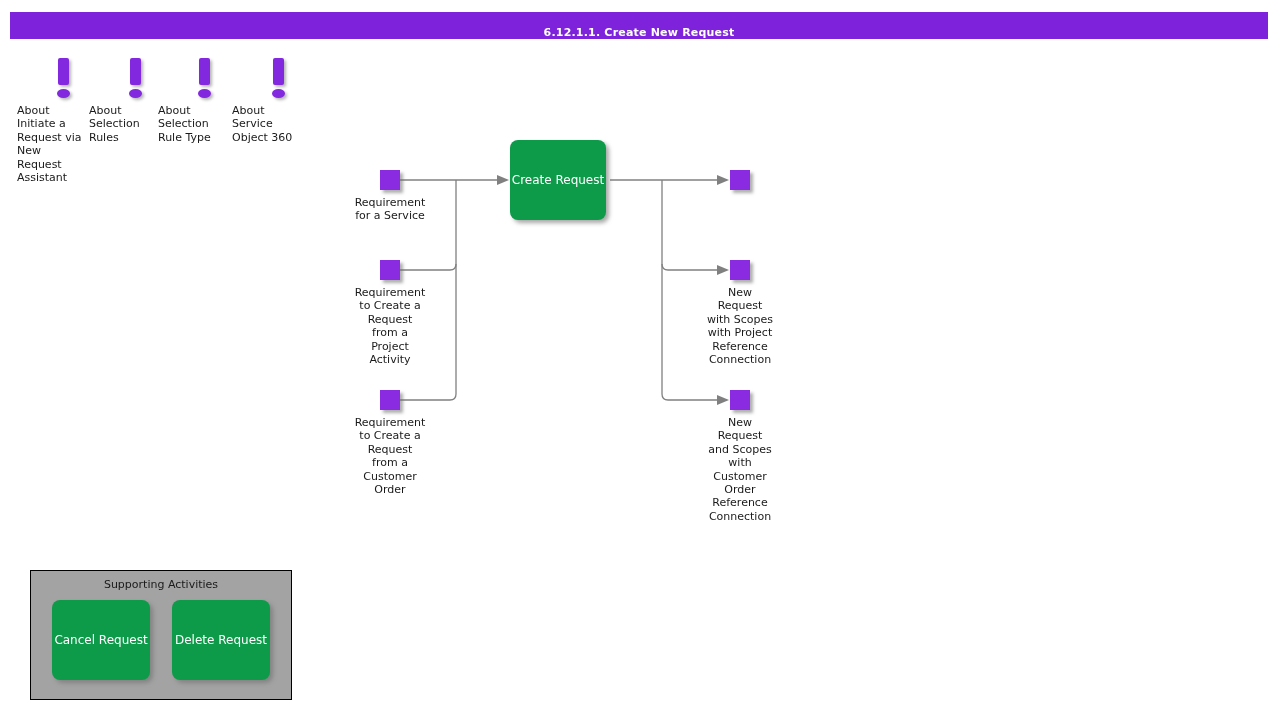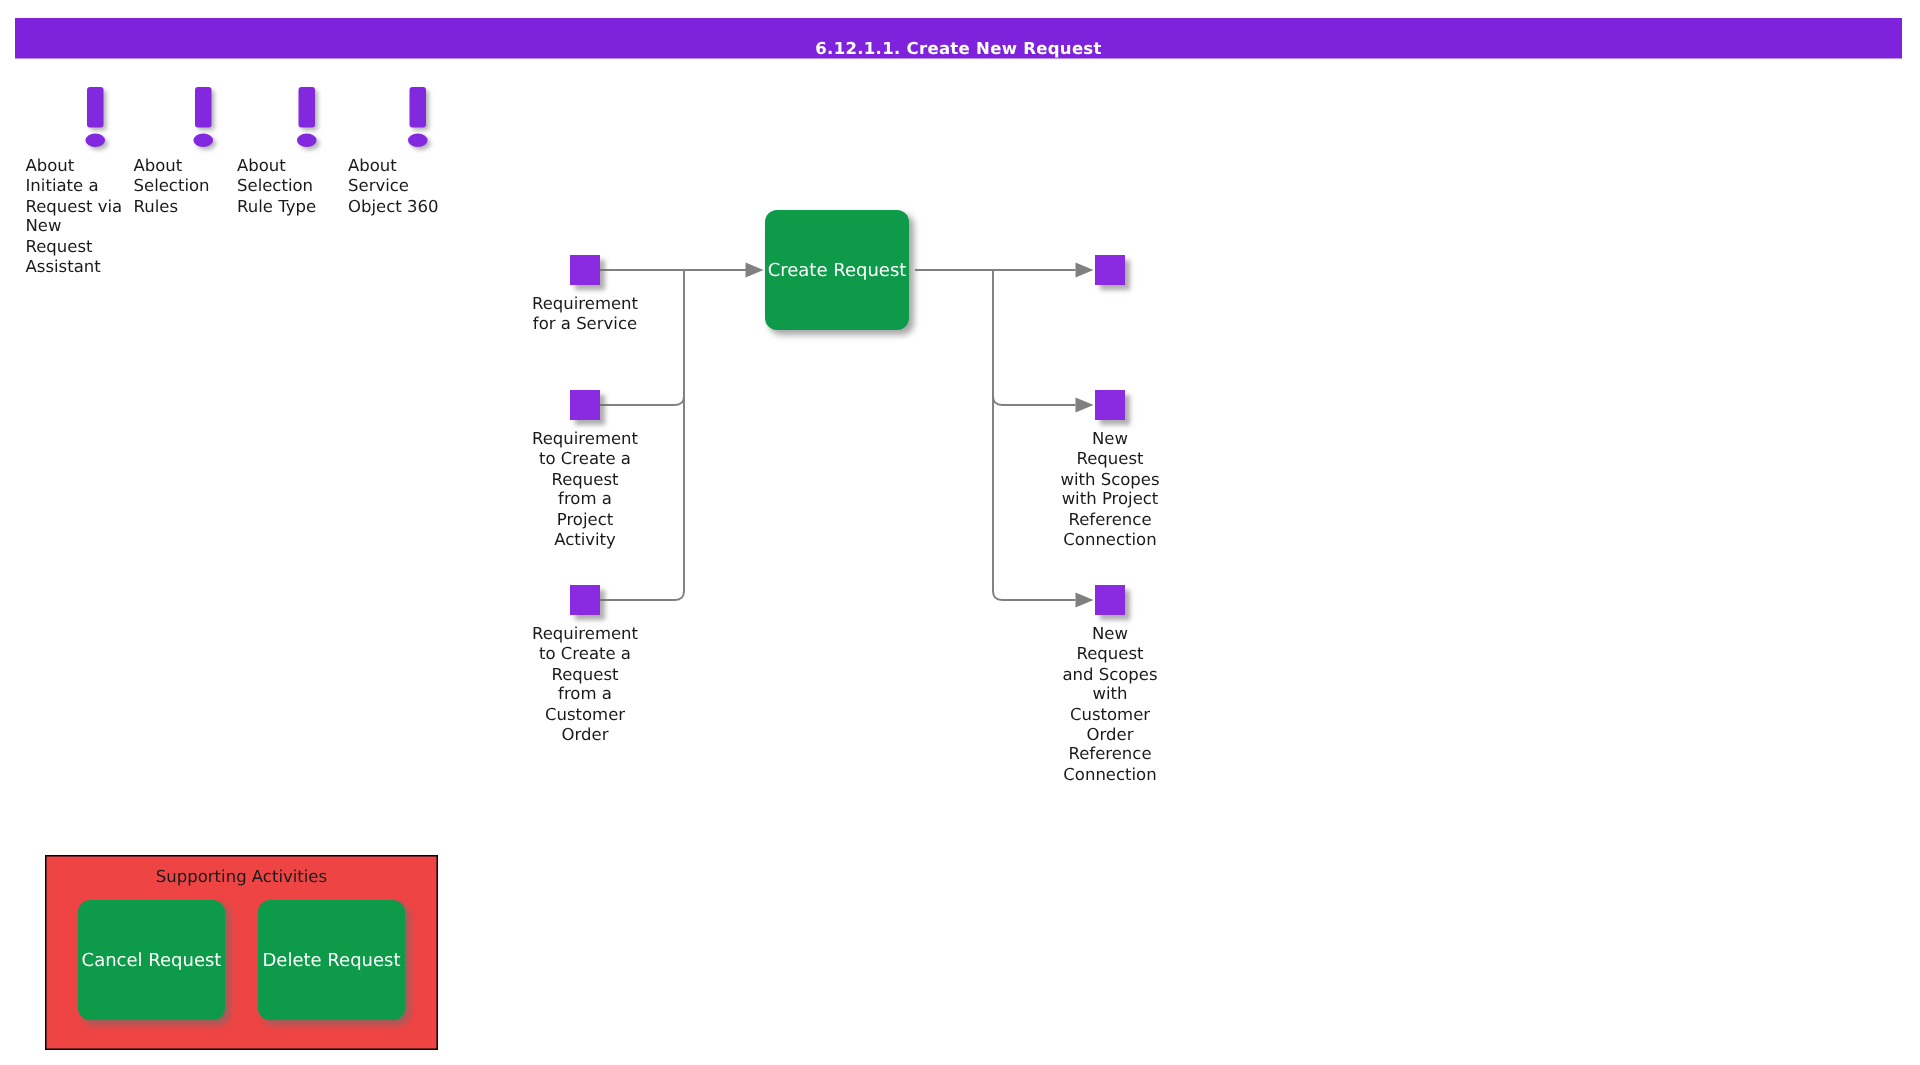--- a/index.html
+++ b/index.html
@@ -93,21 +93,21 @@
     position: absolute;
     left: 0; top: 0;
     pointer-events: none;
   }
   
   .support-box {
     position: absolute;
     left: 30px; top: 570px;
     width: 260px; height: 128px;
     border: 1px solid #000000;
-    background: #ef4444;
+    background: #a3a3a3;
   }
   .support-title {
     margin-top: 7px;
     text-align: center;
     font-size: 11px;
   }
   .support-btn {
     position: absolute;
     top: 29px;
     width: 98px; height: 80px;

